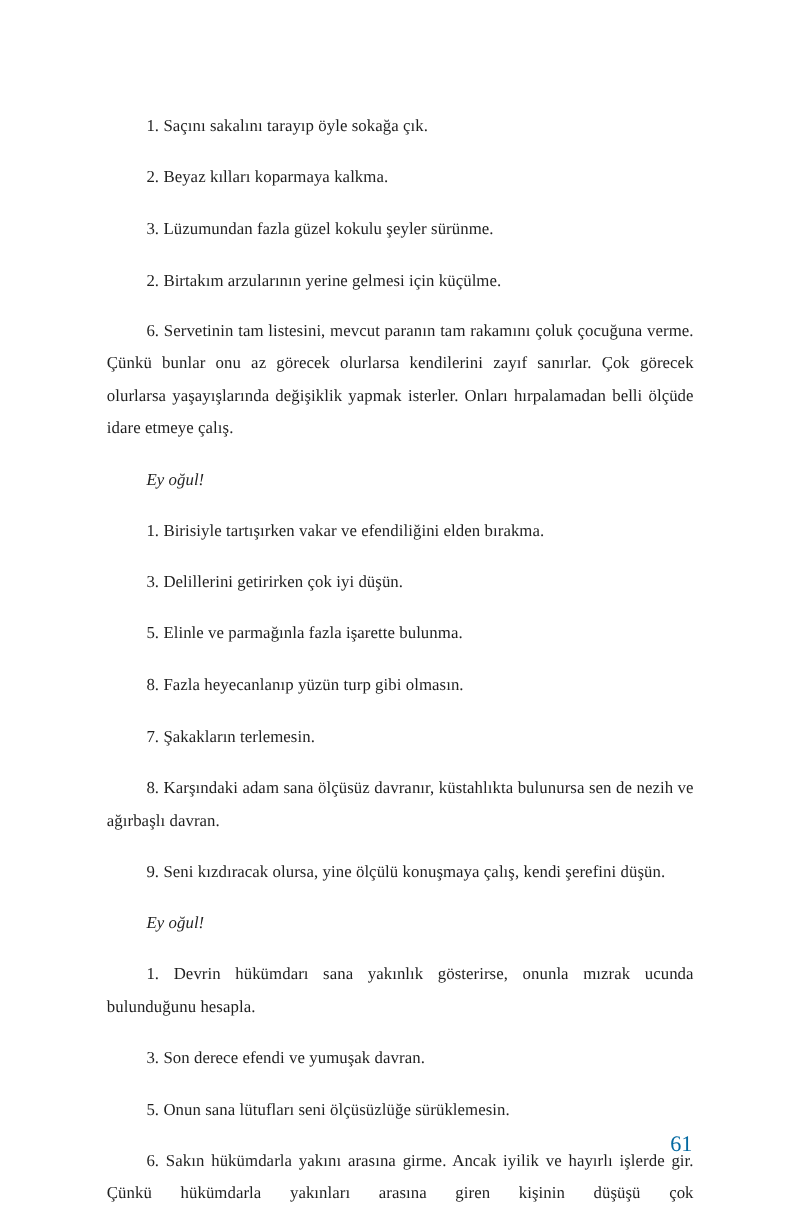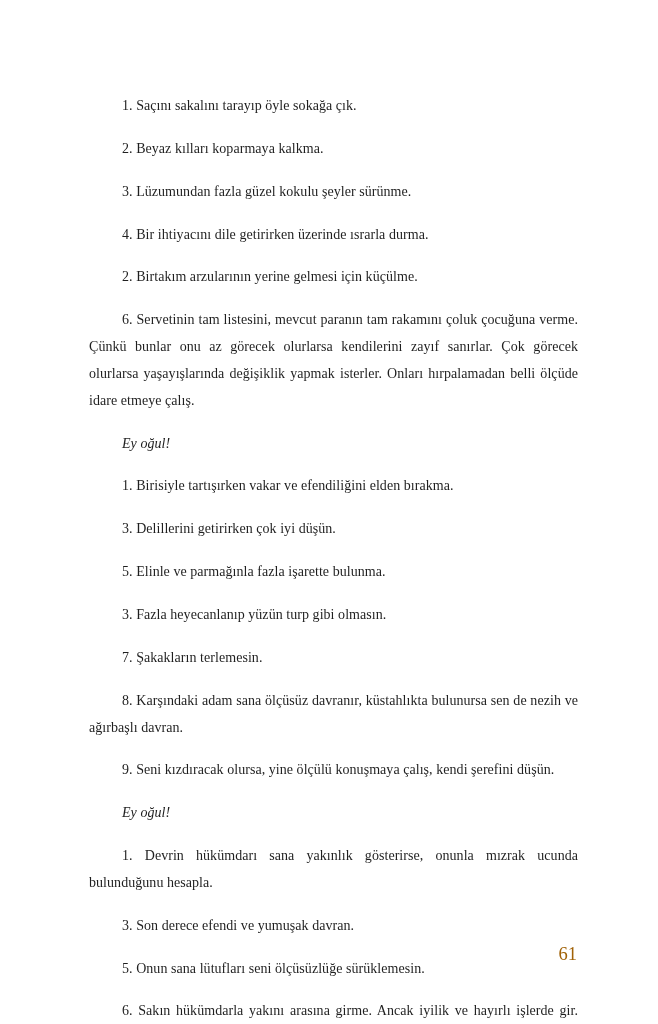--- a/index.html
+++ b/index.html
@@ -39,39 +39,38 @@
   }
   p.para.jlast {
     text-align-last: justify;
   }
   .page-number {
     position: absolute;
     top: 941px;
     right: 81px;
     font-size: 18.5px;
     line-height: 26px;
-    color: #a16207;
+    color: #0369a1;
   }
 </style>
 </head>
 <body>
 
 <div class="page">
   <main class="text-block">
       <p class="para">1. Saçını sakalını tarayıp öyle sokağa çık.</p>
       <p class="para">2. Beyaz kılları koparmaya kalkma.</p>
       <p class="para">3. Lüzumundan fazla güzel kokulu şeyler sürünme.</p>
-      <p class="para">4. Bir ihtiyacını dile getirirken üzerinde ısrarla durma.</p>
       <p class="para">2. Birtakım arzularının yerine gelmesi için küçülme.</p>
       <p class="para">6. Servetinin tam listesini, mevcut paranın tam rakamını çoluk çocuğuna verme. Çünkü bunlar onu az görecek olurlarsa kendilerini zayıf sanırlar. Çok görecek olurlarsa yaşayışlarında değişiklik yapmak isterler. Onları hırpalamadan belli ölçüde idare etmeye çalış.</p>
       <p class="para it">Ey oğul!</p>
       <p class="para">1. Birisiyle tartışırken vakar ve efendiliğini elden bırakma.</p>
       <p class="para">3. Delillerini getirirken çok iyi düşün.</p>
       <p class="para">5. Elinle ve parmağınla fazla işarette bulunma.</p>
-      <p class="para">3. Fazla heyecanlanıp yüzün turp gibi olmasın.</p>
+      <p class="para">8. Fazla heyecanlanıp yüzün turp gibi olmasın.</p>
       <p class="para">7. Şakakların terlemesin.</p>
       <p class="para">8. Karşındaki adam sana ölçüsüz davranır, küstahlıkta bulunursa sen de nezih ve ağırbaşlı davran.</p>
       <p class="para">9. Seni kızdıracak olursa, yine ölçülü konuşmaya çalış, kendi şerefini düşün.</p>
       <p class="para it">Ey oğul!</p>
       <p class="para">1. Devrin hükümdarı sana yakınlık gösterirse, onunla mızrak ucunda bulunduğunu hesapla.</p>
       <p class="para">3. Son derece efendi ve yumuşak davran.</p>
       <p class="para">5. Onun sana lütufları seni ölçüsüzlüğe sürüklemesin.</p>
       <p class="para jlast">6. Sakın hükümdarla yakını arasına girme. Ancak iyilik ve hayırlı işlerde gir. Çünkü hükümdarla yakınları arasına giren kişinin düşüşü çok</p>
     </main>
   <div class="page-number">61</div>

